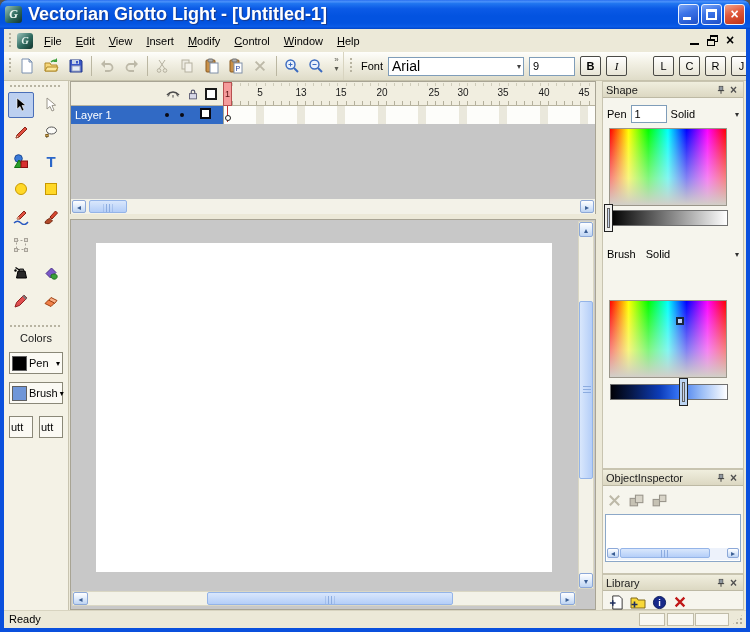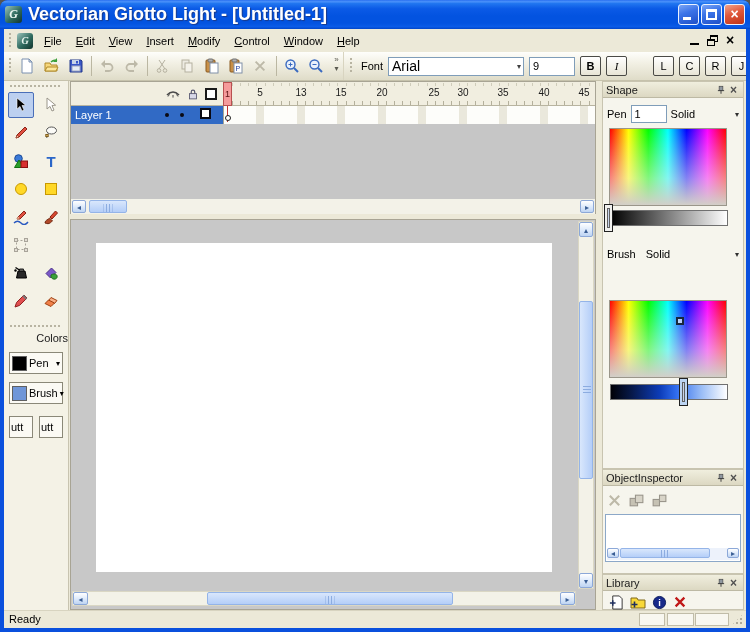--- a/index.html
+++ b/index.html
@@ -48,21 +48,21 @@
   .size-input{width:46px;}
   .fmt-btn{width:21px;height:20px;border:1px solid #4a4a46;background:linear-gradient(180deg,#fff,#e8e5d6);border-radius:2px;text-align:center;line-height:18px;font-size:11px;}
   .fmt-bold{font-weight:bold;}
   .fmt-italic{font-style:italic;font-family:"Liberation Serif",serif;}
   
   .toolpanel{position:absolute;left:0;top:52px;width:65px;height:529px;background:#F4F2E6;border-right:1px solid #C8C4B0;}
   .grip-h{height:4px;margin:3px 6px 4px 6px;background-image:repeating-linear-gradient(90deg,#b8b4a2 0 2px,transparent 2px 4px);background-size:100% 2px;background-repeat:no-repeat;background-position:0 1px;}
   .toolgrid{display:grid;grid-template-columns:26px 26px;gap:2px 4px;justify-content:center;}
   .tool-btn{width:26px;height:26px;border:1px solid transparent;border-radius:2px;display:flex;align-items:center;justify-content:center;}
   .tool-btn.sel{background:#BCD0F0;border-color:#4A6FB8;}
-  .colors-label{text-align:right;color:#202020;}
+  .colors-label{text-align:center;color:#202020;}
   .color-combo{width:54px;height:22px;margin:8px auto 0 auto;border:1px solid #8a8878;background:#FBFAF4;display:flex;align-items:center;padding:0 2px;gap:2px;}
   .swatch{width:15px;height:15px;border:1px solid #606060;flex:0 0 auto;}
   .combo-lbl{flex:1;font-size:11px;}
   .cap-row{display:flex;justify-content:center;gap:6px;margin-top:12px;}
   .capbtn{width:24px;height:22px;border:1px solid #8a8878;background:#FBFAF4;font-size:11px;text-align:left;line-height:20px;overflow:hidden;padding-left:1px;}
   
   .center{position:absolute;left:66px;top:52px;width:526px;height:529px;}
   .timeline{position:absolute;left:0;top:0;width:526px;height:133px;border:1px solid #A8A494;background:#C6C6C6;}
   .tl-header{position:absolute;left:0;top:0;width:100%;height:24px;background:#F1EEE0;border-bottom:1px solid #B8B4A0;}
   .tl-hdr-icons{position:absolute;left:94px;top:4px;display:flex;gap:5px;align-items:center;}

